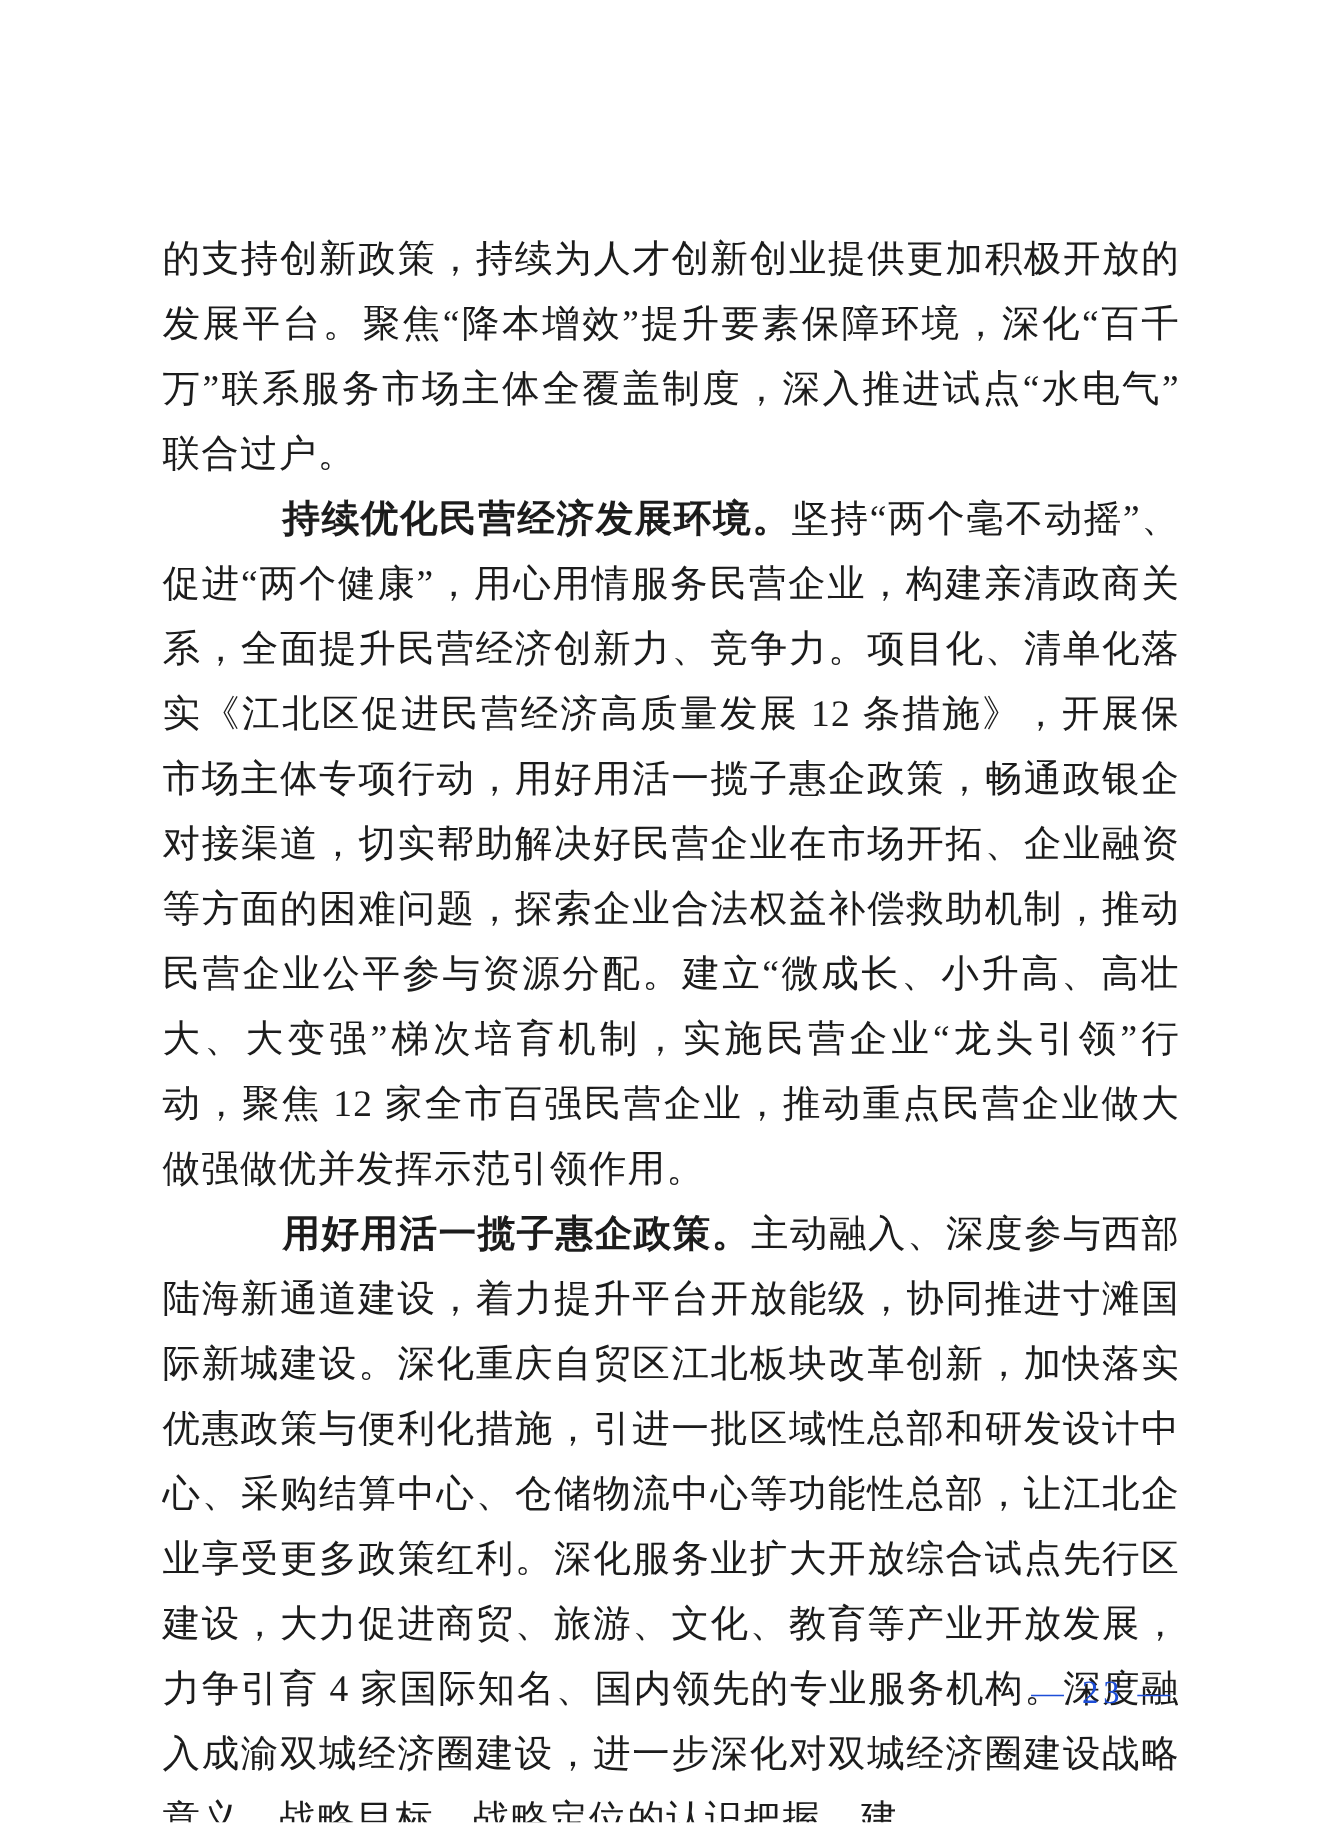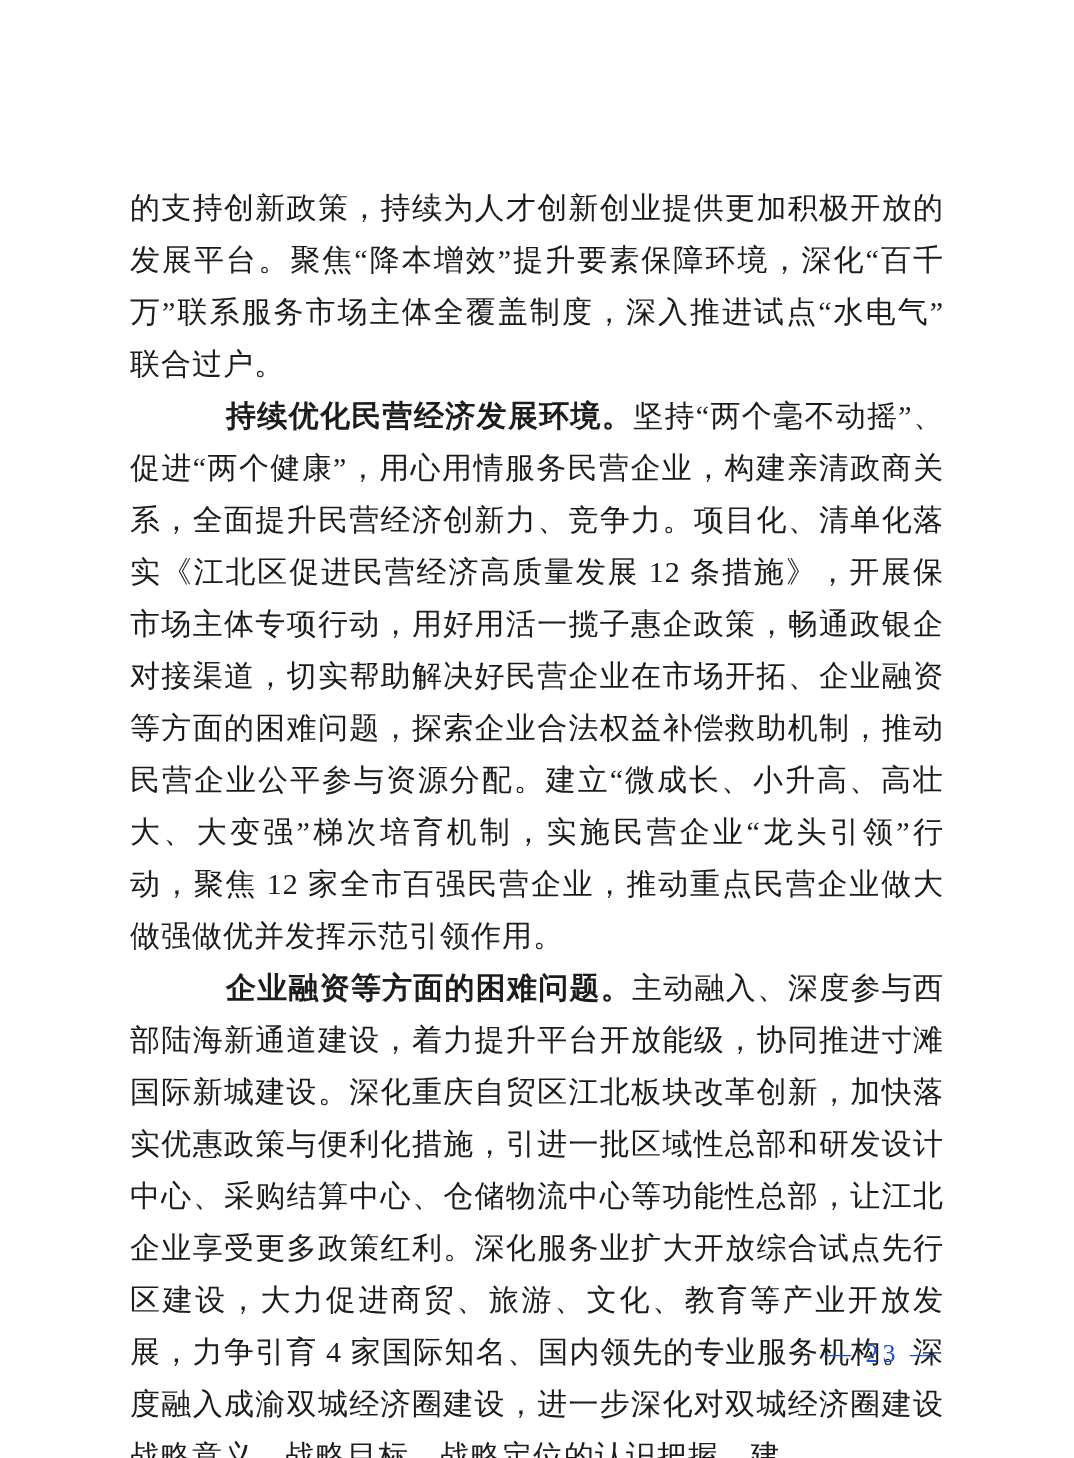--- a/index.html
+++ b/index.html
@@ -53,18 +53,18 @@
 </head>
 <body>
 
 <div class="page">
   <div class="content">
 
     <p class="para"><span class="para-text">的支持创新政策，持续为人才创新创业提供更加积极开放的发展平台。聚焦“降本增效”提升要素保障环境，深化“百千万”联系服务市场主体全覆盖制度，深入推进试点“水电气”联合过户。</span></p>
 
     <p class="para indented"><span class="para-lead">持续优化民营经济发展环境。</span><span class="para-text">坚持“两个毫不动摇”、促进“两个健康”，用心用情服务民营企业，构建亲清政商关系，全面提升民营经济创新力、竞争力。项目化、清单化落实《江北区促进民营经济高质量发展 12 条措施》，开展保市场主体专项行动，用好用活一揽子惠企政策，畅通政银企对接渠道，切实帮助解决好民营企业在市场开拓、企业融资等方面的困难问题，探索企业合法权益补偿救助机制，推动民营企业公平参与资源分配。建立“微成长、小升高、高壮大、大变强”梯次培育机制，实施民营企业“龙头引领”行动，聚焦 12 家全市百强民营企业，推动重点民营企业做大做强做优并发挥示范引领作用。</span></p>
 
-    <p class="para indented"><span class="para-lead">企业融资等方面的困难问题。</span><span class="para-text">主动融入、深度参与西部陆海新通道建设，着力提升平台开放能级，协同推进寸滩国际新城建设。深化重庆自贸区江北板块改革创新，加快落实优惠政策与便利化措施，引进一批区域性总部和研发设计中心、采购结算中心、仓储物流中心等功能性总部，让江北企业享受更多政策红利。深化服务业扩大开放综合试点先行区建设，大力促进商贸、旅游、文化、教育等产业开放发展，力争引育 4 家国际知名、国内领先的专业服务机构。深度融入成渝双城经济圈建设，进一步深化对双城经济圈建设战略意义、战略目标、战略定位的认识把握，建</span></p>
+    <p class="para indented"><span class="para-lead">用好用活一揽子惠企政策。</span><span class="para-text">主动融入、深度参与西部陆海新通道建设，着力提升平台开放能级，协同推进寸滩国际新城建设。深化重庆自贸区江北板块改革创新，加快落实优惠政策与便利化措施，引进一批区域性总部和研发设计中心、采购结算中心、仓储物流中心等功能性总部，让江北企业享受更多政策红利。深化服务业扩大开放综合试点先行区建设，大力促进商贸、旅游、文化、教育等产业开放发展，力争引育 4 家国际知名、国内领先的专业服务机构。深度融入成渝双城经济圈建设，进一步深化对双城经济圈建设战略意义、战略目标、战略定位的认识把握，建</span></p>
 
   </div>
 
   <div class="footer">— 23 —</div>
 </div>
 
 </body></html>

